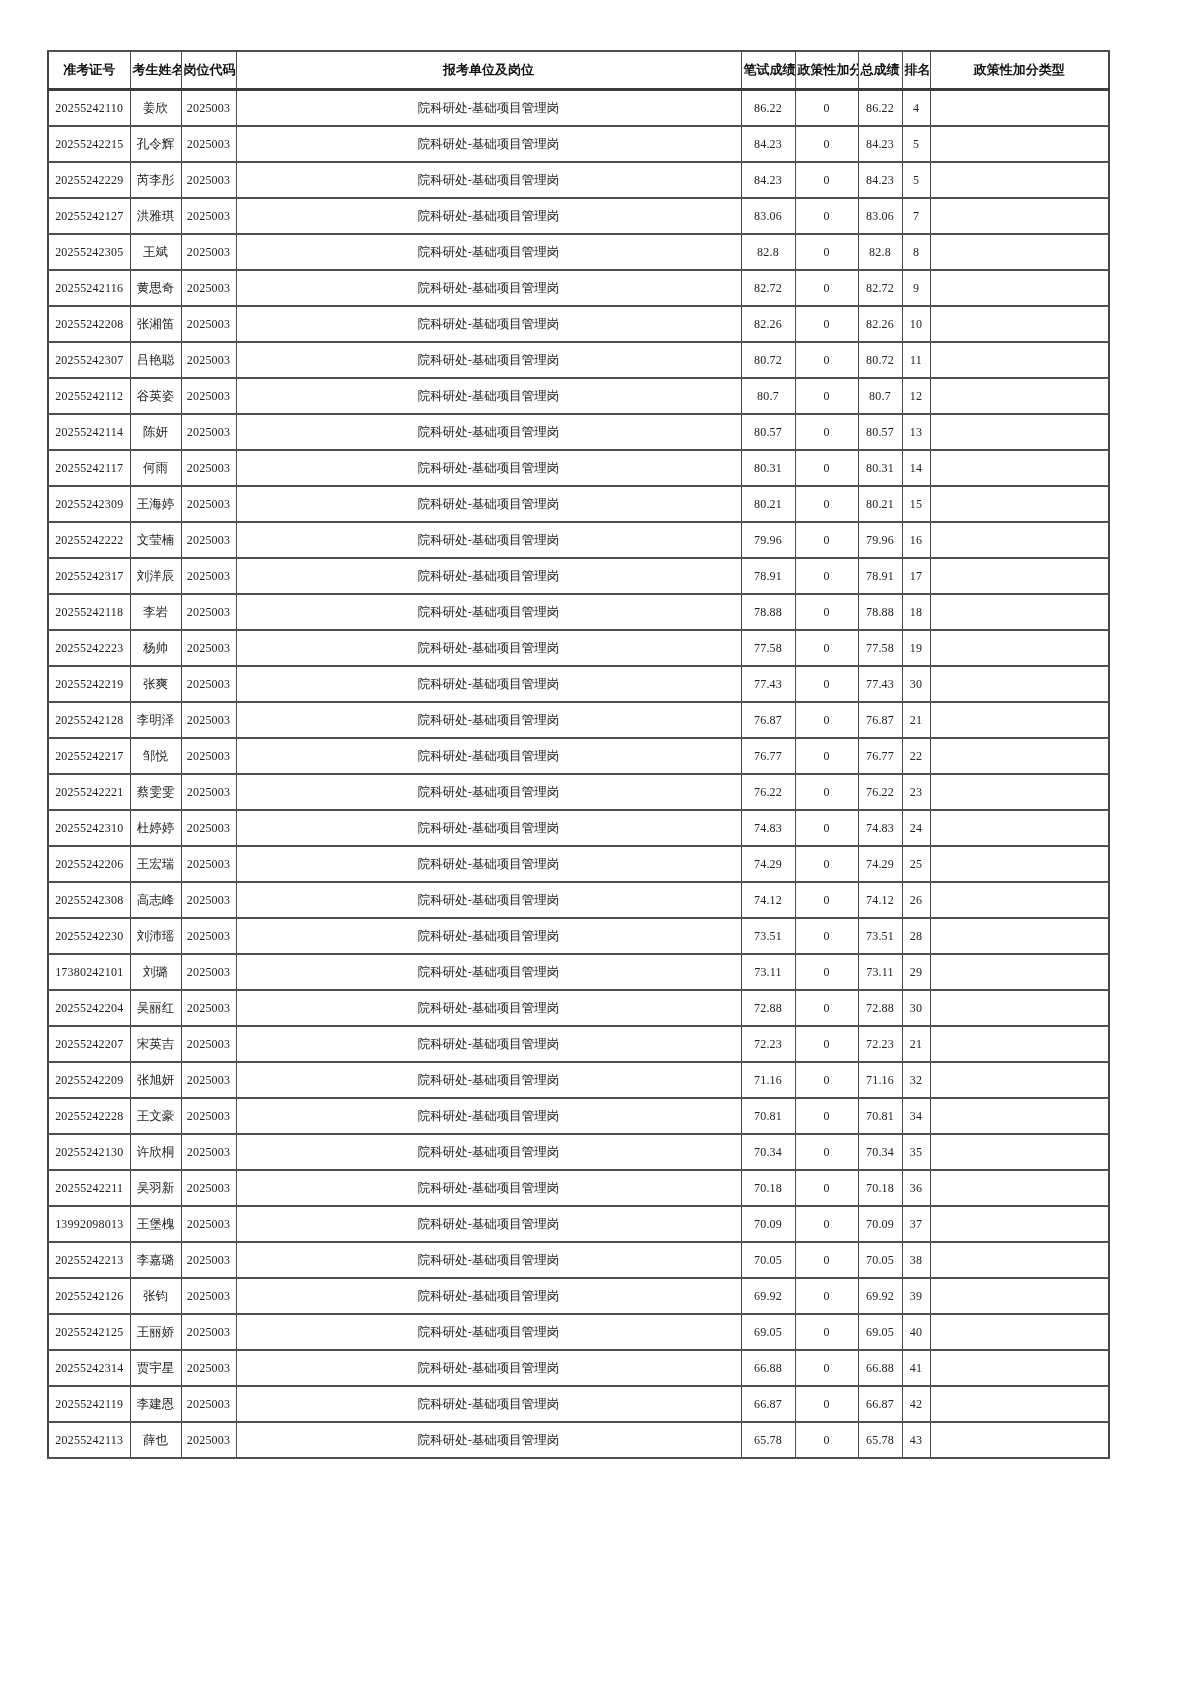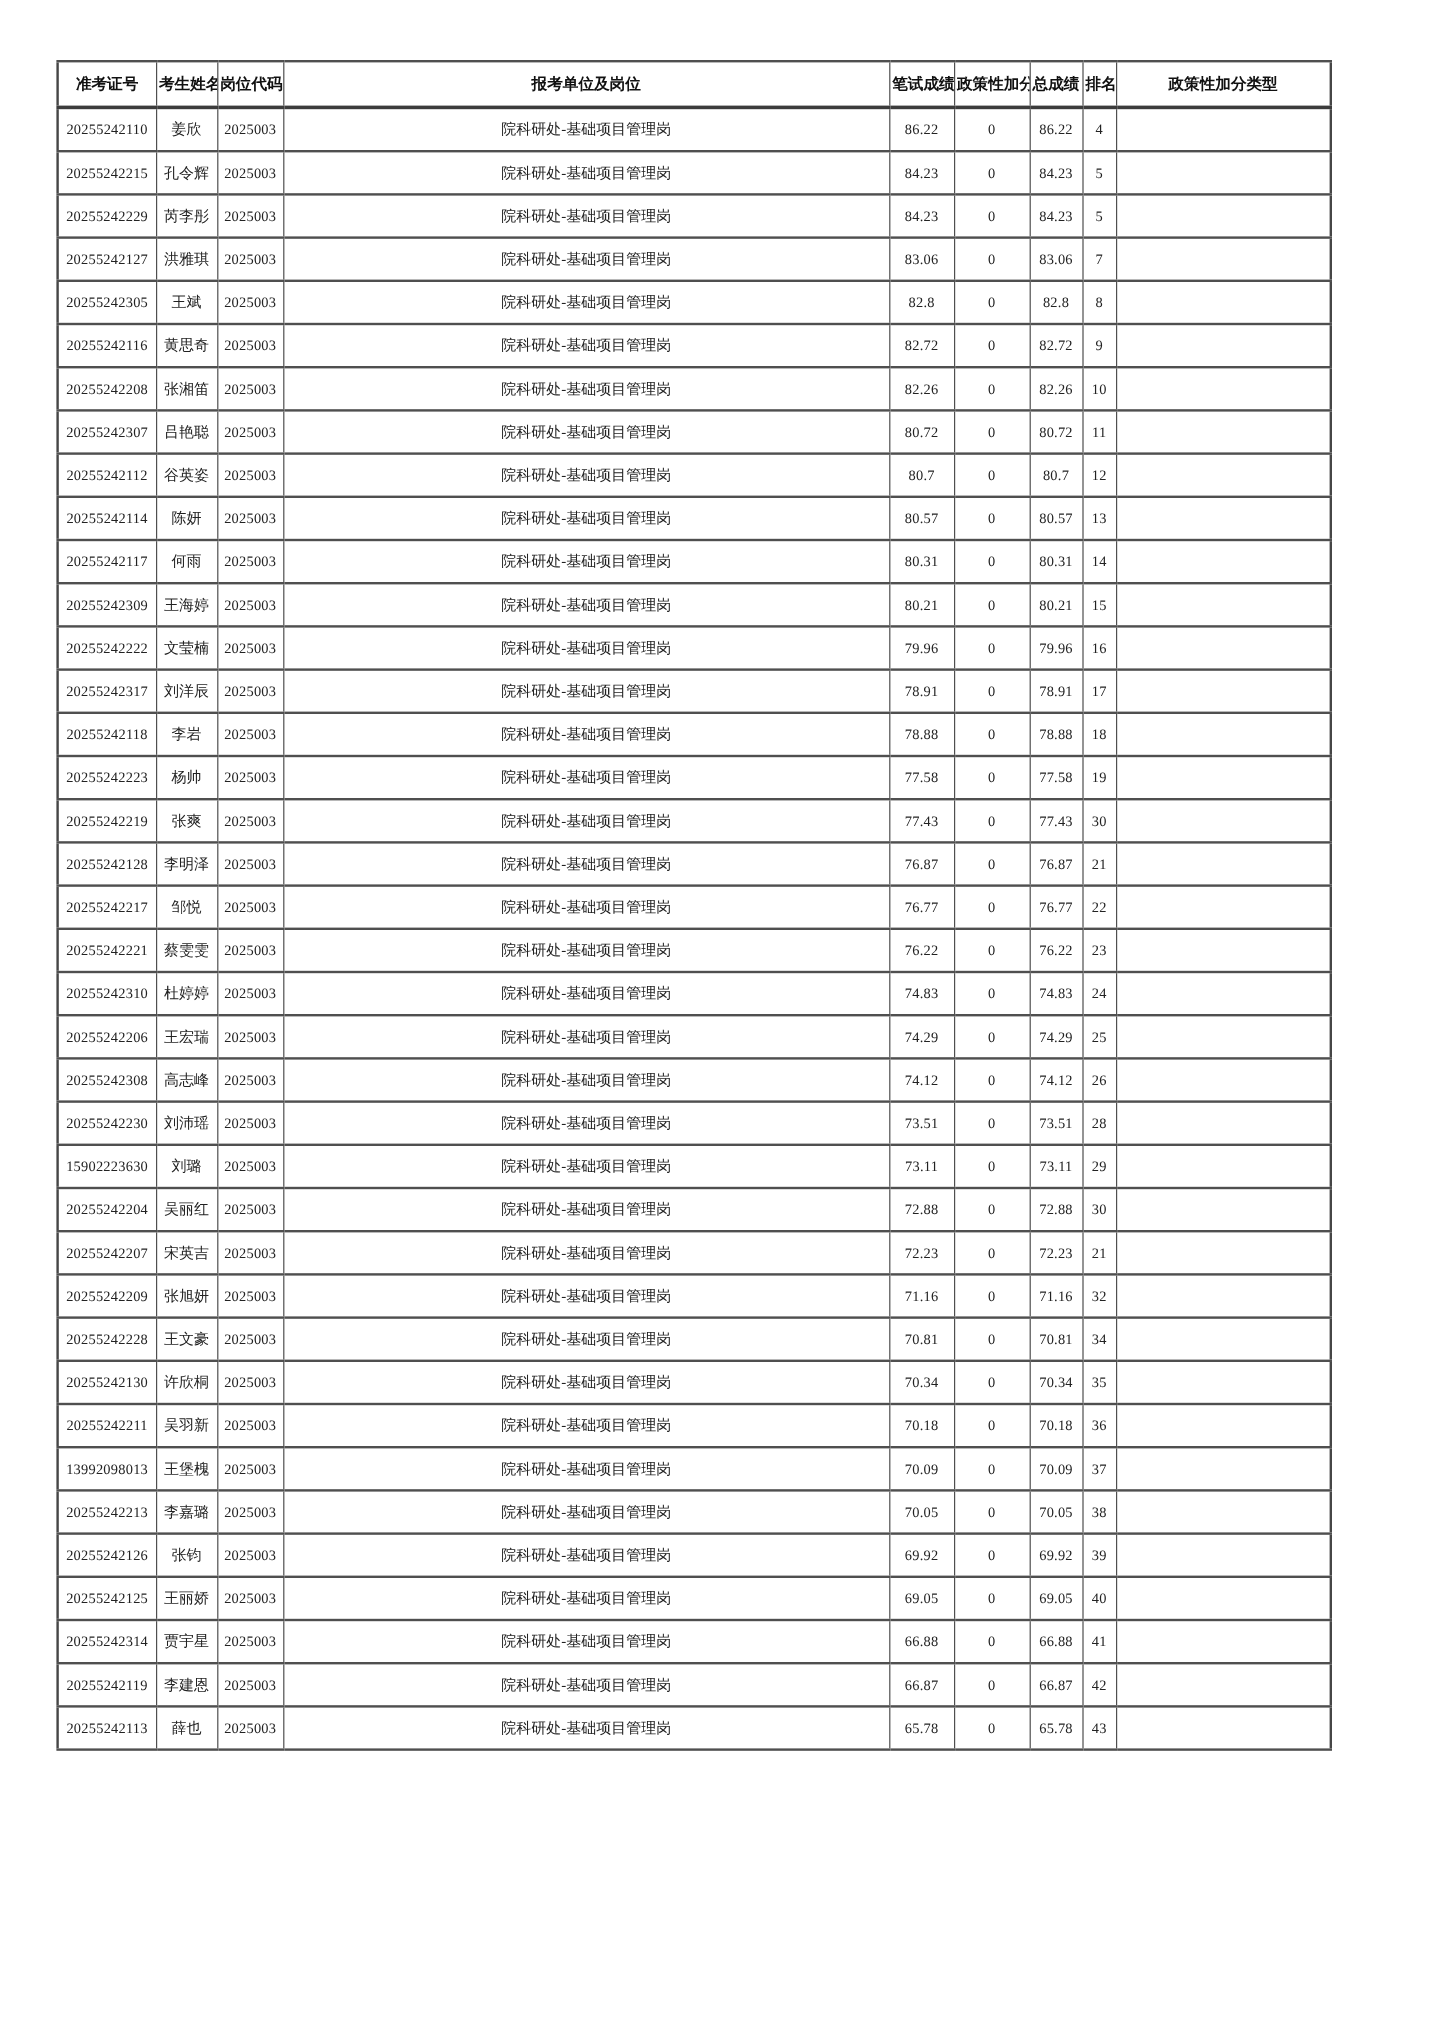--- a/index.html
+++ b/index.html
@@ -355,21 +355,21 @@
       <td>刘沛瑶</td>
       <td class="num">2025003</td>
       <td>院科研处-基础项目管理岗</td>
       <td class="num">73.51</td>
       <td class="num">0</td>
       <td class="num">73.51</td>
       <td class="num">28</td>
       <td></td>
     </tr>
         <tr>
-      <td class="num">15902223630</td>
+      <td class="num">17380242101</td>
       <td>刘璐</td>
       <td class="num">2025003</td>
       <td>院科研处-基础项目管理岗</td>
       <td class="num">73.11</td>
       <td class="num">0</td>
       <td class="num">73.11</td>
       <td class="num">29</td>
       <td></td>
     </tr>
         <tr>

